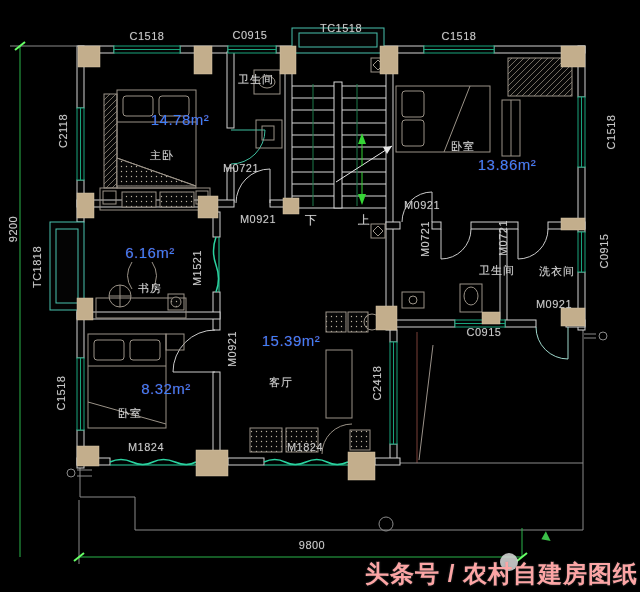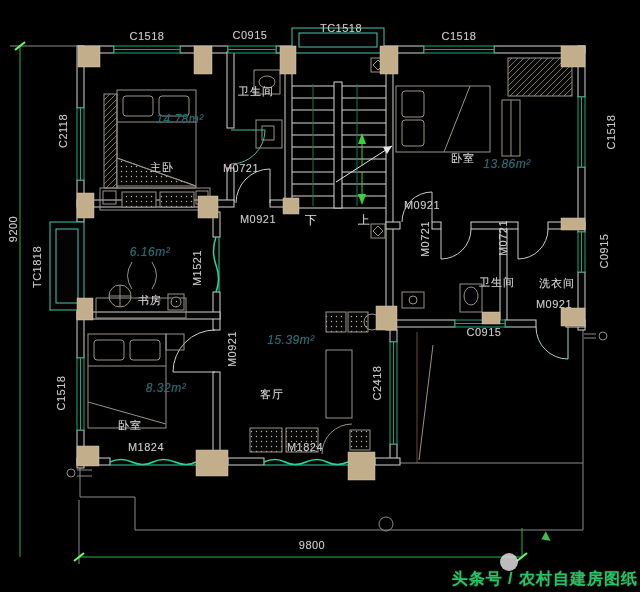--- a/index.html
+++ b/index.html
@@ -2,26 +2,26 @@
 <html><head>
 <meta charset="utf-8">
 <style>
   html,body{margin:0;padding:0;background:#000;}
   #stage{position:relative;width:640px;height:592px;background:#000;overflow:hidden;
          font-family:"Liberation Sans",sans-serif;}
   #stage svg{position:absolute;left:0;top:0;}
   .lbl{position:absolute;transform:translate(-50%,-50%);color:#c9c9c9;font-size:11px;
        white-space:nowrap;letter-spacing:0.5px;text-shadow:0 0 1px rgba(180,180,180,.45);}
   .rot{transform:translate(-50%,-50%) rotate(-90deg);}
-  .room{font-size:11px;color:#d6d6d6;letter-spacing:1px;margin-top:12px;}
-  .area{font-size:12px;color:#0f766e;font-style:italic;letter-spacing:0.5px;
+  .room{font-size:11px;color:#d6d6d6;letter-spacing:1px;}
+  .area{font-size:15px;color:#3b82f6;letter-spacing:0.5px;
         text-shadow:0 0 1px rgba(185,51,144,.6);}
   .dimtxt{color:#c9c9c9;font-size:11px;}
   .updown{font-size:12px;color:#d6d6d6;}
-  .wm{position:absolute;right:2px;bottom:2px;color:#22c55e;font-size:16px;font-weight:700;
+  .wm{position:absolute;right:2px;bottom:2px;color:#fca5a5;font-size:24px;font-weight:700;
       letter-spacing:1px;text-shadow:0 0 2px rgba(140,140,140,.5);}
   .badge{position:absolute;left:527px;top:547px;color:#ababab;font-size:15px;font-weight:600;
          letter-spacing:1px;}
   .logo-circle{position:absolute;left:500px;top:553px;width:18px;height:18px;border-radius:50%;
                background:#ddd;opacity:.85;}
   .leaf{position:absolute;left:543px;top:533px;width:0;height:0;
         border-left:6px solid transparent;border-right:3px solid transparent;
         border-bottom:9px solid #3bbf49;transform:rotate(120deg);}
 </style>
 </head>
@@ -360,21 +360,21 @@
   <div class="lbl rot" style="left:503px;top:238px;">M0721</div>
   <div class="lbl room" style="left:497px;top:270px;">卫生间</div>
   <div class="lbl room" style="left:557px;top:271px;text-align:center;">洗衣间</div>
   <div class="lbl" style="left:554px;top:304px;">M0921</div>
   <div class="lbl" style="left:484px;top:332px;">C0915</div>
   <div class="lbl rot" style="left:197px;top:268px;">M1521</div>
   <div class="lbl area" style="left:150px;top:252px;">6.16m²</div>
   <div class="lbl room" style="left:150px;top:288px;text-align:center;">书房</div>
   <div class="lbl rot" style="left:232px;top:349px;">M0921</div>
   <div class="lbl area" style="left:291px;top:340px;">15.39m²</div>
-  <div class="lbl room" style="left:272px;top:382px;">客厅</div>
+  <div class="lbl room" style="left:281px;top:382px;">客厅</div>
   <div class="lbl rot" style="left:377px;top:383px;">C2418</div>
   <div class="lbl area" style="left:166px;top:388px;">8.32m²</div>
   <div class="lbl room" style="left:130px;top:413px;">卧室</div>
   <div class="lbl" style="left:146px;top:447px;">M1824</div>
   <div class="lbl" style="left:305px;top:447px;">M1824</div>
 
   <div class="lbl dimtxt" style="left:296px;top:545px;padding-left:32px;">9800</div>
 
   <div class="logo-circle"></div>
   <div class="leaf"></div>

